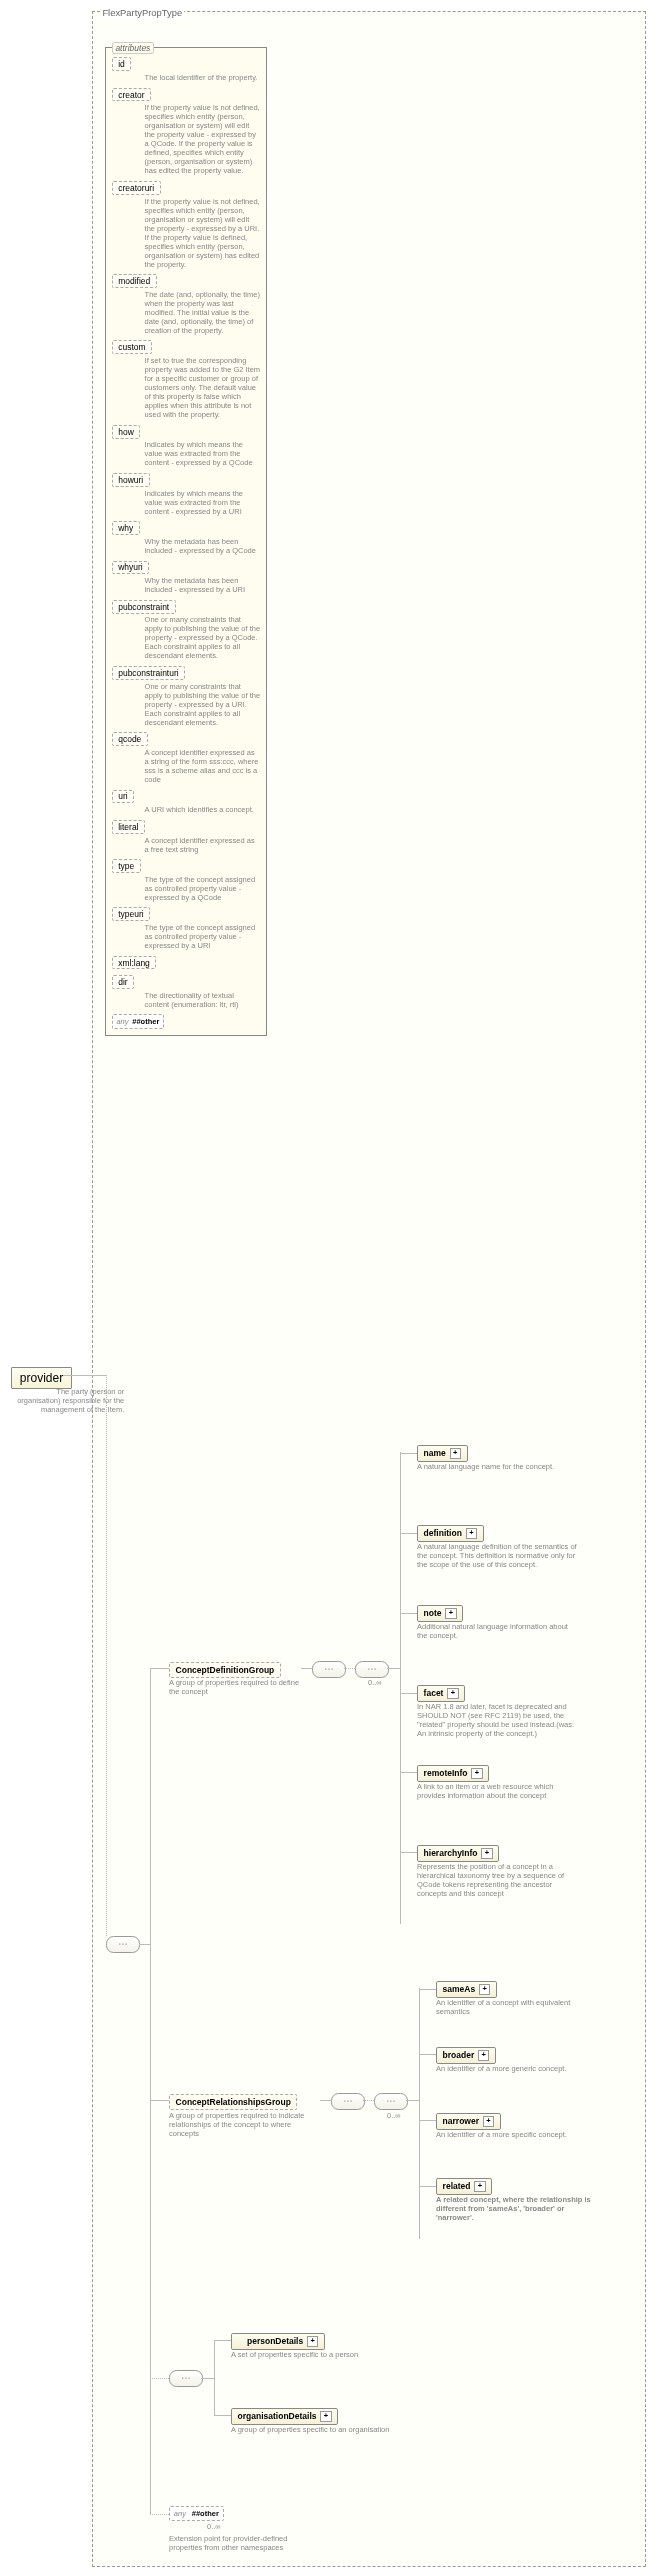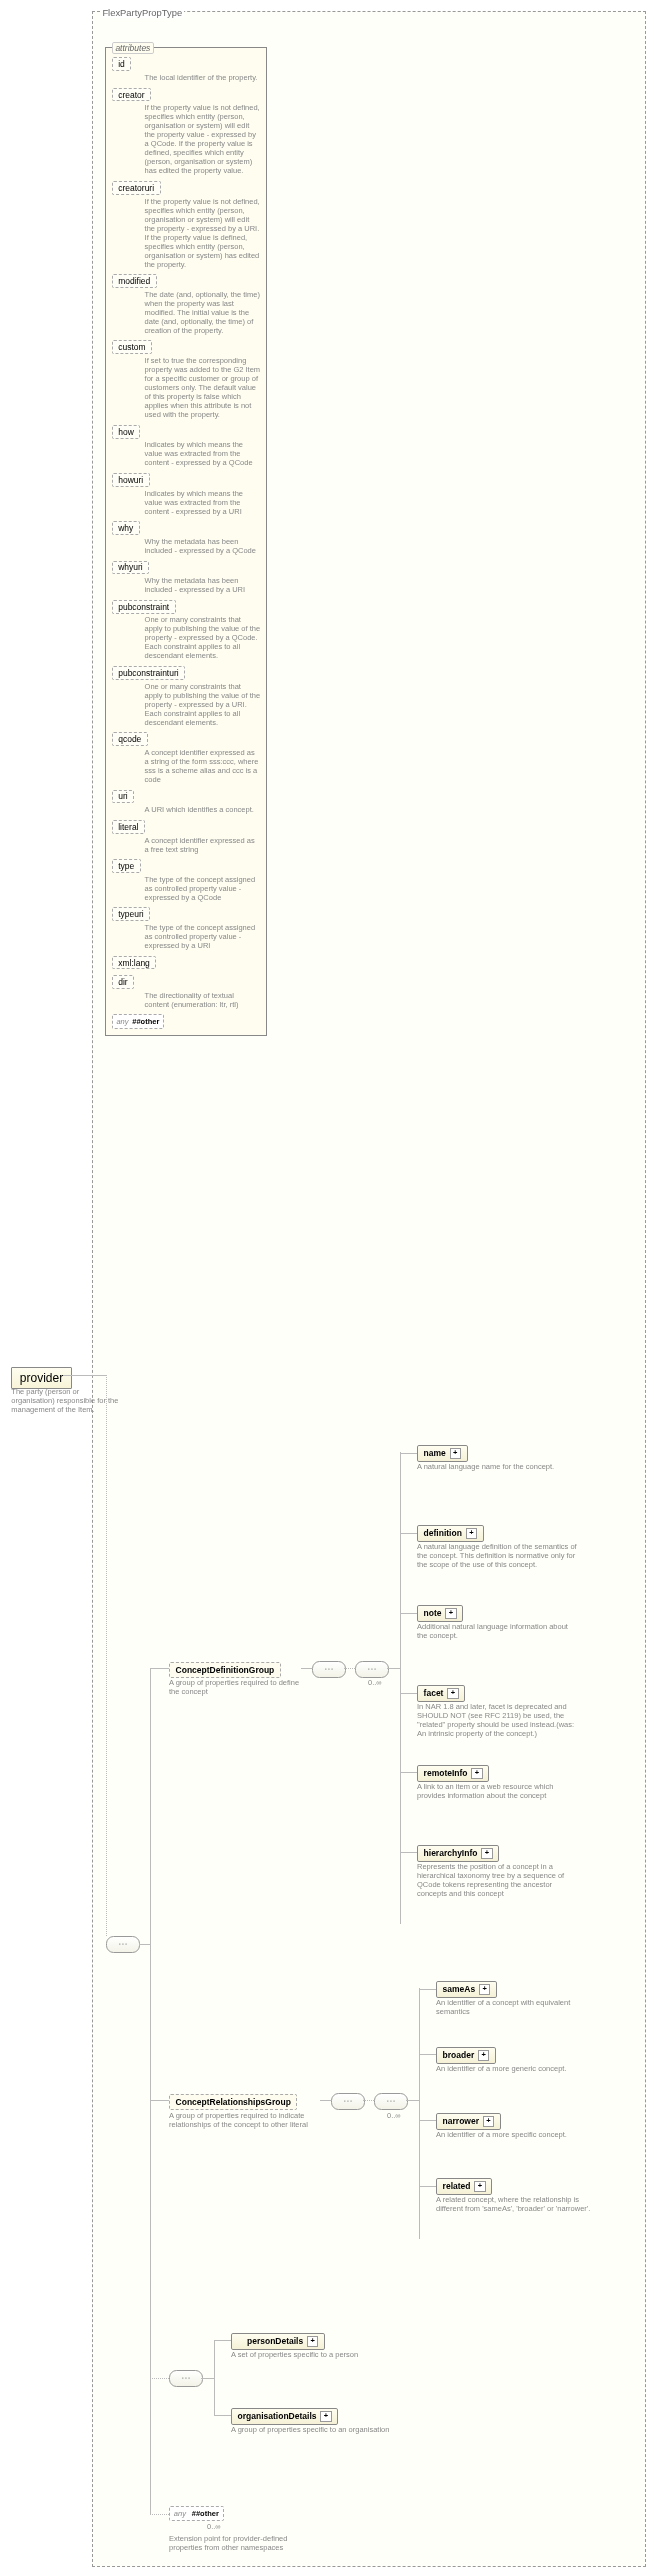--- a/index.html
+++ b/index.html
@@ -172,21 +172,21 @@
 
 <div class="canvas">
 
   <div class="type-box" style="left:92px; top:11.3px; width:554px; height:2556px;">
     <span class="type-label">FlexPartyPropType</span>
   </div>
 
   <div class="root-el" style="left:11.3px; top:1367px;">
     <span>provider</span>
   </div>
-  <div class="root-desc" style="left:11.3px; top:1387px;">The party (person or organisation) responsible for the management of the Item.</div>
+  <div class="root-desc" style="left:11.3px; top:1387px;text-align:right;">The party (person or organisation) responsible for the management of the Item.</div>
 
   <div class="hline" style="left:63px; top:1375px; width:43px;"></div>
 
   <div class="attributes-box" id="attrs-box" style="left:105px; top:47px; width:162px;">
     <span class="attributes-label">attributes</span>
   <div class="attr-item"><span class="attr-name">id</span><div class="attr-desc">The local identifier of the property.</div></div>
       <div class="attr-item"><span class="attr-name">creator</span><div class="attr-desc">If the property value is not defined, specifies which entity (person, organisation or system) will edit the property value - expressed by a QCode. If the property value is defined, specifies which entity (person, organisation or system) has edited the property value.</div></div>
       <div class="attr-item"><span class="attr-name">creatoruri</span><div class="attr-desc">If the property value is not defined, specifies which entity (person, organisation or system) will edit the property - expressed by a URI. If the property value is defined, specifies which entity (person, organisation or system) has edited the property.</div></div>
       <div class="attr-item"><span class="attr-name">modified</span><div class="attr-desc">The date (and, optionally, the time) when the property was last modified. The initial value is the date (and, optionally, the time) of creation of the property.</div></div>
       <div class="attr-item"><span class="attr-name">custom</span><div class="attr-desc">If set to true the corresponding property was added to the G2 Item for a specific customer or group of customers only. The default value of this property is false which applies when this attribute is not used with the property.</div></div>
@@ -227,21 +227,21 @@
   <div class="mult" style="left:368px; top:1678px;">0..∞</div>
 
   <div class="hline" style="left:387px; top:1668px; width:13px;"></div>
   <div class="vline" style="left:400px; top:1452px; height:472px;"></div>
   <div id="cdg-children"></div>
 
   <div class="hline" style="left:150px; top:2100px; width:19px;"></div>
   <div class="group-box" style="left:169px; top:2094px;">
     <span>ConceptRelationshipsGroup</span>
   </div>
-  <div class="group-desc" style="left:169px; top:2111px; width:150px;">A group of properties required to indicate relationships of the concept to other literal</div>
+  <div class="group-desc" style="left:169px; top:2111px; width:150px;">A group of properties required to indicate relationships of the concept to where concepts</div>
   <div class="hline" style="left:320px; top:2100px; width:11.3px;"></div>
   <div class="seq-widget" style="left:331px; top:2093px;"></div>
   <div class="hline dashed" style="left:363px; top:2100px; width:11.3px;"></div>
   <div class="seq-widget" style="left:374px; top:2093px;"></div>
   <div class="mult" style="left:387px; top:2111px;">0..∞</div>
   <div class="hline" style="left:406px; top:2100px; width:13px;"></div>
   <div class="vline" style="left:419px; top:1988px; height:251px;"></div>
   <div id="crg-children"></div>
 
   <div class="hline dashed" style="left:150px; top:2378px; width:19px;"></div>
@@ -280,21 +280,21 @@
     <div class="child-el" style="left: 436px; top: 1981px;"><span>sameAs</span><span class="plus-badge">+</span></div>
     <div class="child-desc" style="left: 436px; top: 1998px; width: 160px;">An identifier of a concept with equivalent semantics</div>
     <div class="hline" style="left: 419px; top: 2054px; width: 17px;"></div>
     <div class="child-el" style="left: 436px; top: 2047px;"><span>broader</span><span class="plus-badge">+</span></div>
     <div class="child-desc" style="left: 436px; top: 2064px; width: 160px;">An identifier of a more generic concept.</div>
     <div class="hline" style="left: 419px; top: 2120px; width: 17px;"></div>
     <div class="child-el" style="left: 436px; top: 2113px;"><span>narrower</span><span class="plus-badge">+</span></div>
     <div class="child-desc" style="left: 436px; top: 2130px; width: 160px;">An identifier of a more specific concept.</div>
     <div class="hline" style="left: 419px; top: 2186px; width: 17px;"></div>
     <div class="child-el" style="left: 436px; top: 2178px;"><span>related</span><span class="plus-badge">+</span></div>
-    <div class="child-desc" style="left: 436px; top: 2195px; width: 160px;">A related concept, where the relationship is different from 'sameAs', 'broader' or 'narrower'.</div>
+    <div class="child-desc" style="left: 436px; top: 2195px; width: 160px; font-weight: bold;">A related concept, where the relationship is different from 'sameAs', 'broader' or 'narrower'.</div>
     <div class="hline" style="left: 214px; top: 2340px; width: 17px;"></div>
     <div class="child-el" style="left: 231px; top: 2333px; padding-left: 15px;"><span>personDetails</span><span class="plus-badge">+</span></div>
     <div class="child-desc" style="left: 231px; top: 2350px; width: 160px;">A set of properties specific to a person</div>
     <div class="hline" style="left: 214px; top: 2415px; width: 17px;"></div>
     <div class="child-el" style="left: 231px; top: 2408px;"><span>organisationDetails</span><span class="plus-badge">+</span></div>
     <div class="child-desc" style="left: 231px; top: 2425px; width: 160px;">A group of properties specific to an organisation</div>
   </div>
 
 
 </body></html>

